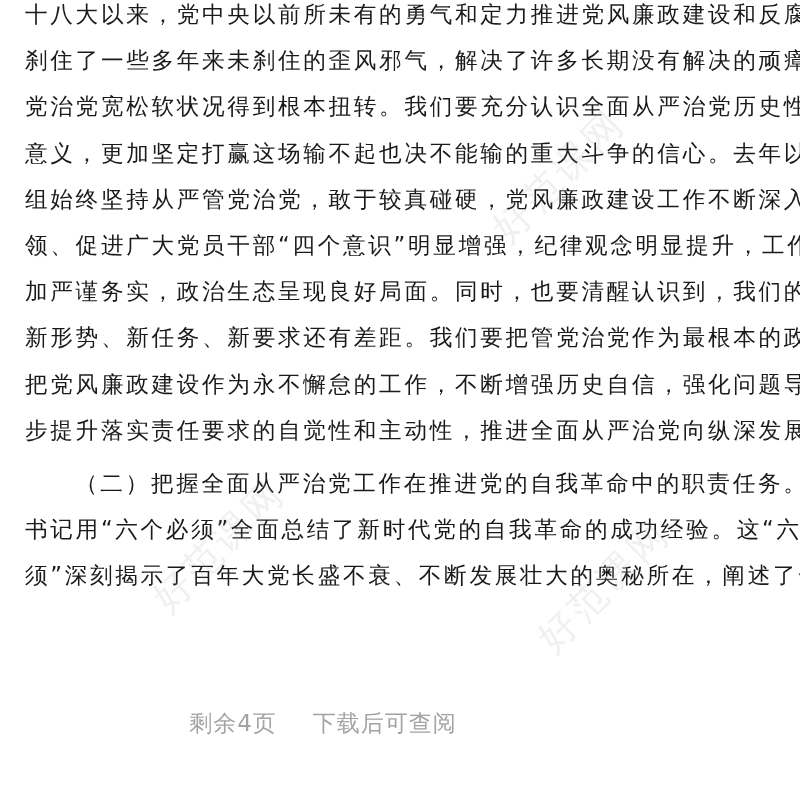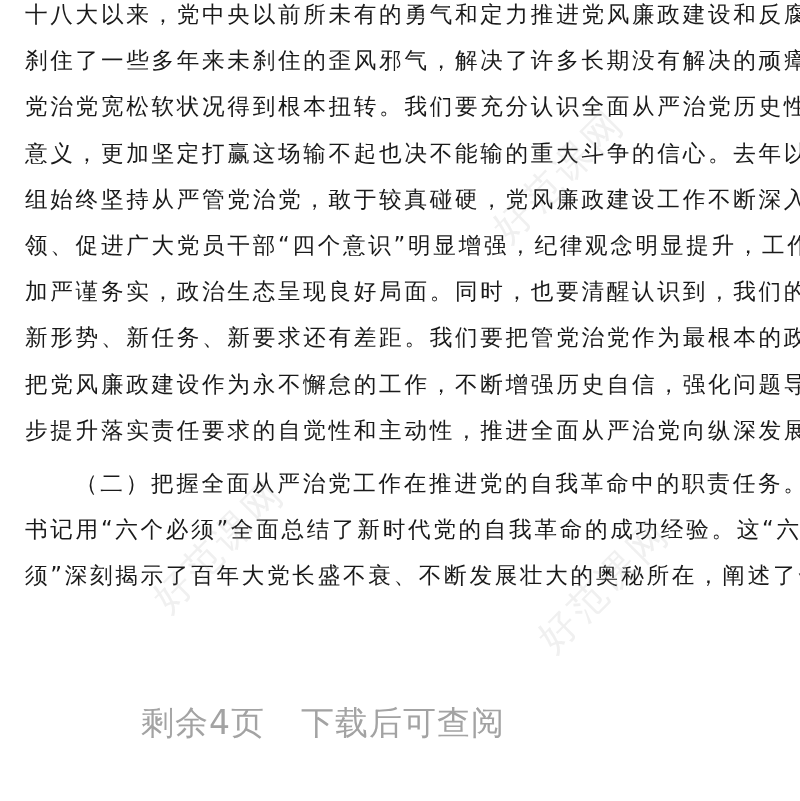--- a/index.html
+++ b/index.html
@@ -62,21 +62,21 @@
   .wm2 { left: 135px; top: 520px; }
   .wm3 { left: 520px; top: 560px; }
   .more-banner {
     position: absolute;
     left: 0;
     top: 690px;
     width: 646px;
     height: 66px;
     text-align: center;
     line-height: 66px;
-    font-size: 33px;
+    font-size: 23px;
     color: #a3a3a3;
     letter-spacing: 1px;
     cursor: pointer;
   }
   .more-banner .gap {
     display: inline-block;
     width: 36px;
   }
 </style>
 </head>

